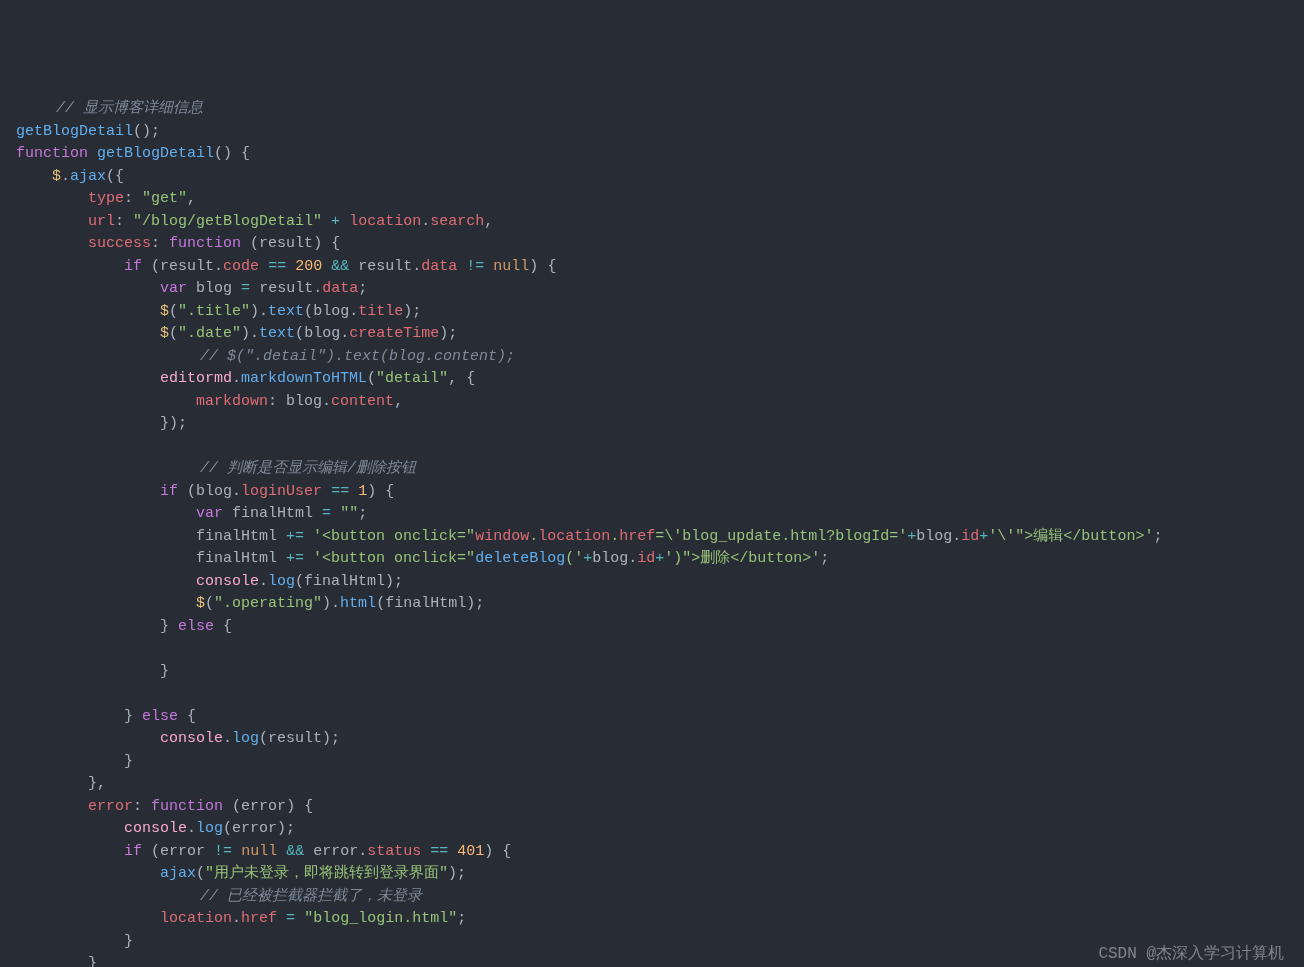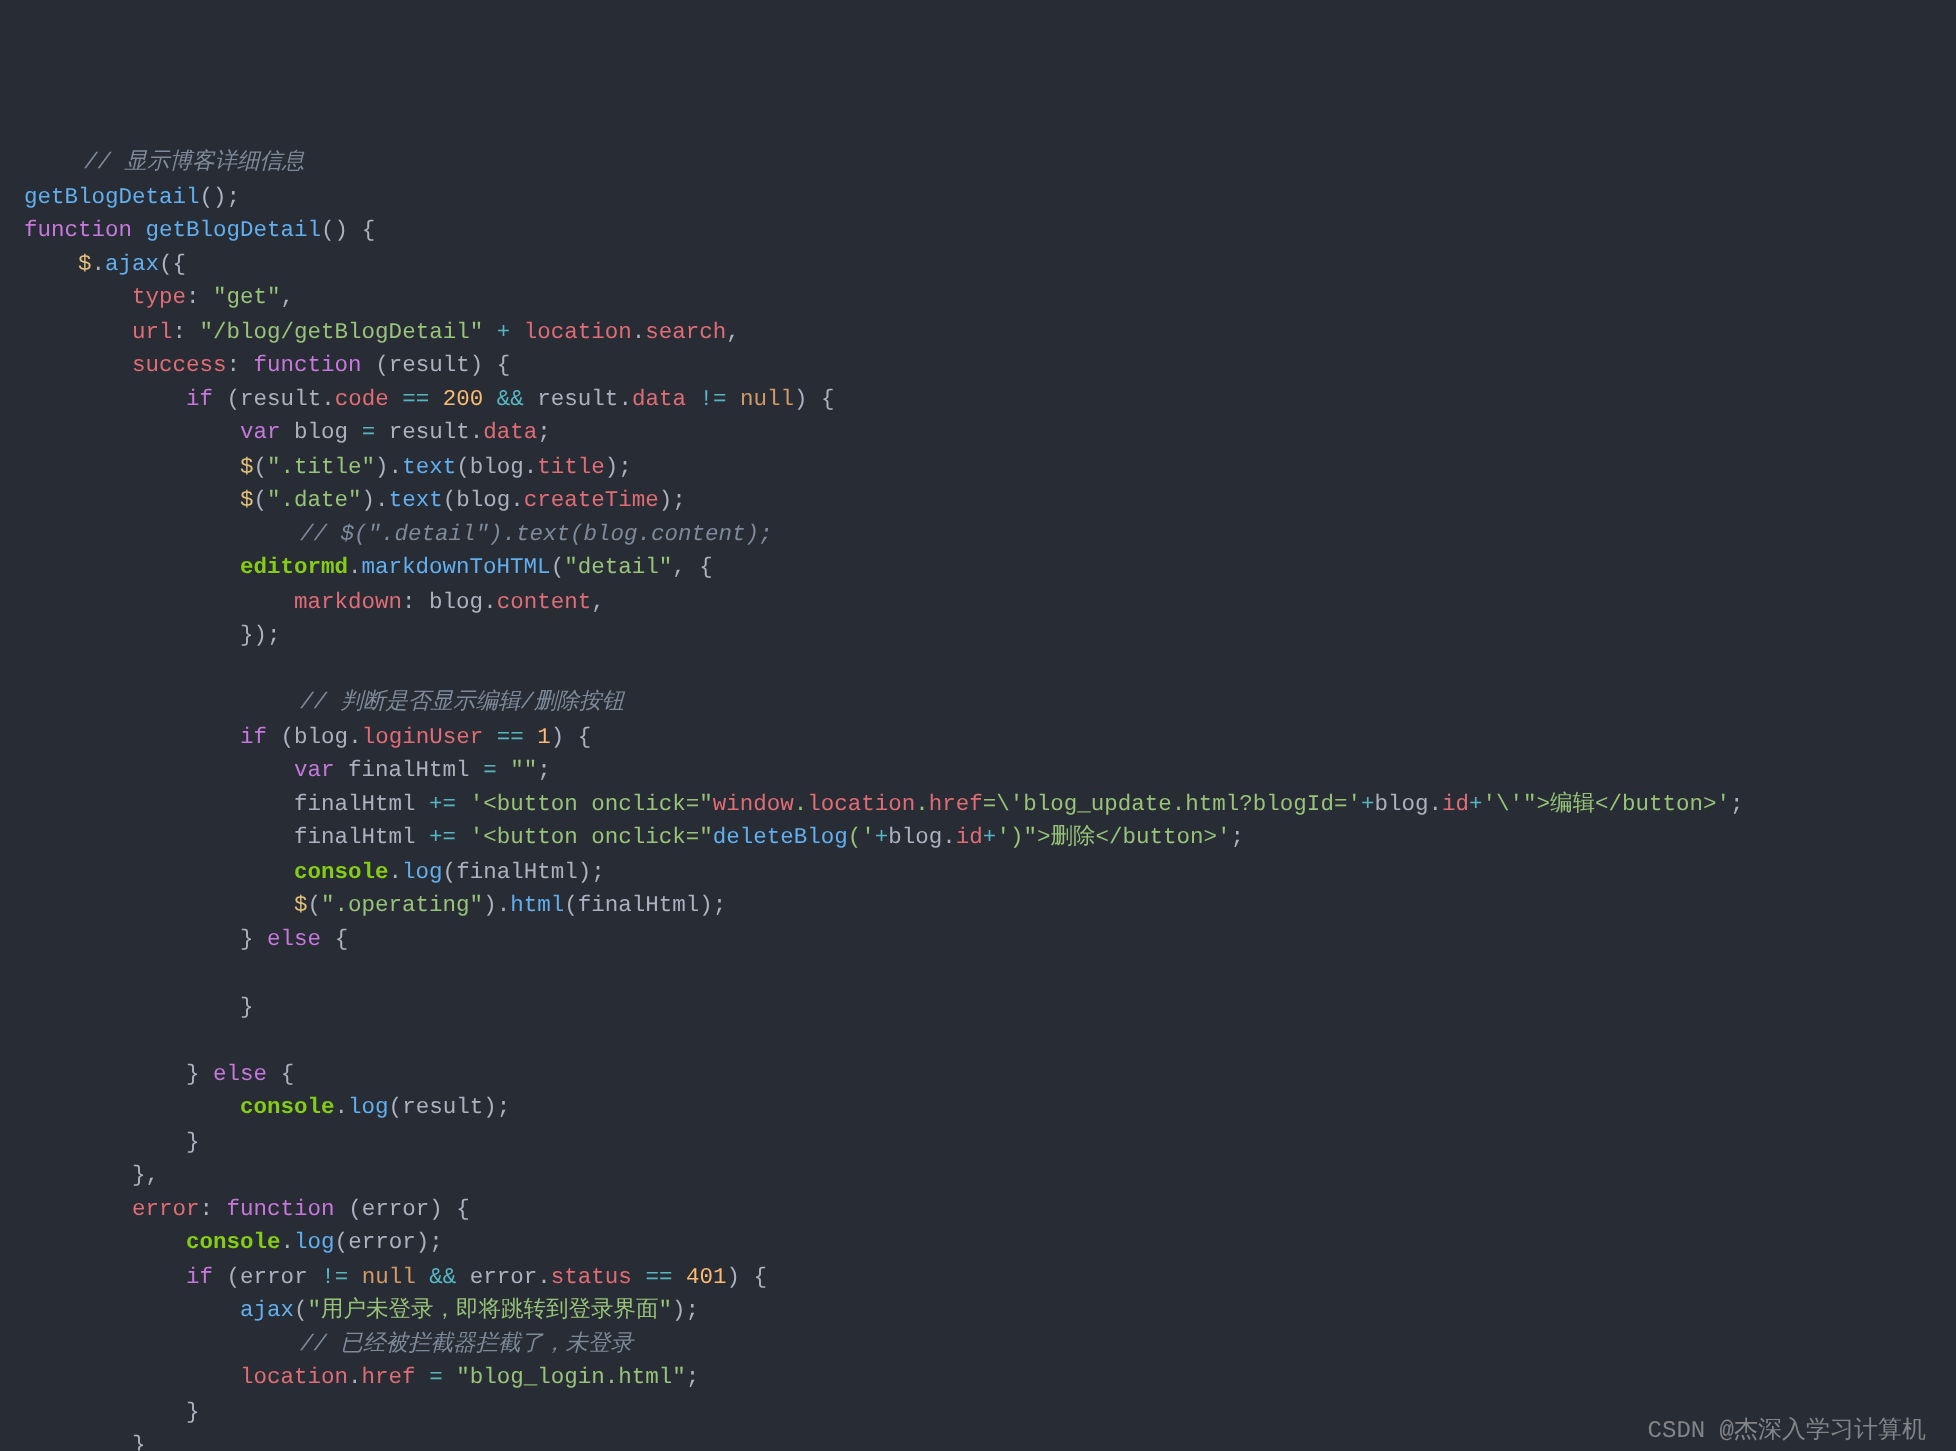--- a/index.html
+++ b/index.html
@@ -29,21 +29,21 @@
     .fn-call { color: #61afef; }
     .string { color: #98c379; }
     .number { color: #fdba74; }
     .property { color: #e06c75; }
     .variable { color: #e06c75; }
     .param { color: #abb2bf; }
     .operator { color: #56b6c2; }
     .punct { color: #abb2bf; }
     .brace { color: #abb2bf; }
     .const { color: #d19a66; }
-    .builtin { color: #84cc16; font-weight: bold; }
+    .builtin { color: #f9a8d4; }
     .dollar { color: #e5c07b; }
     .watermark {
       position: absolute;
       bottom: 1px;
       right: 20px;
       color: rgba(220, 220, 220, 0.5);
       font-size: 16px;
       font-family: Liberation Mono, monospace;
     }
   </style>

